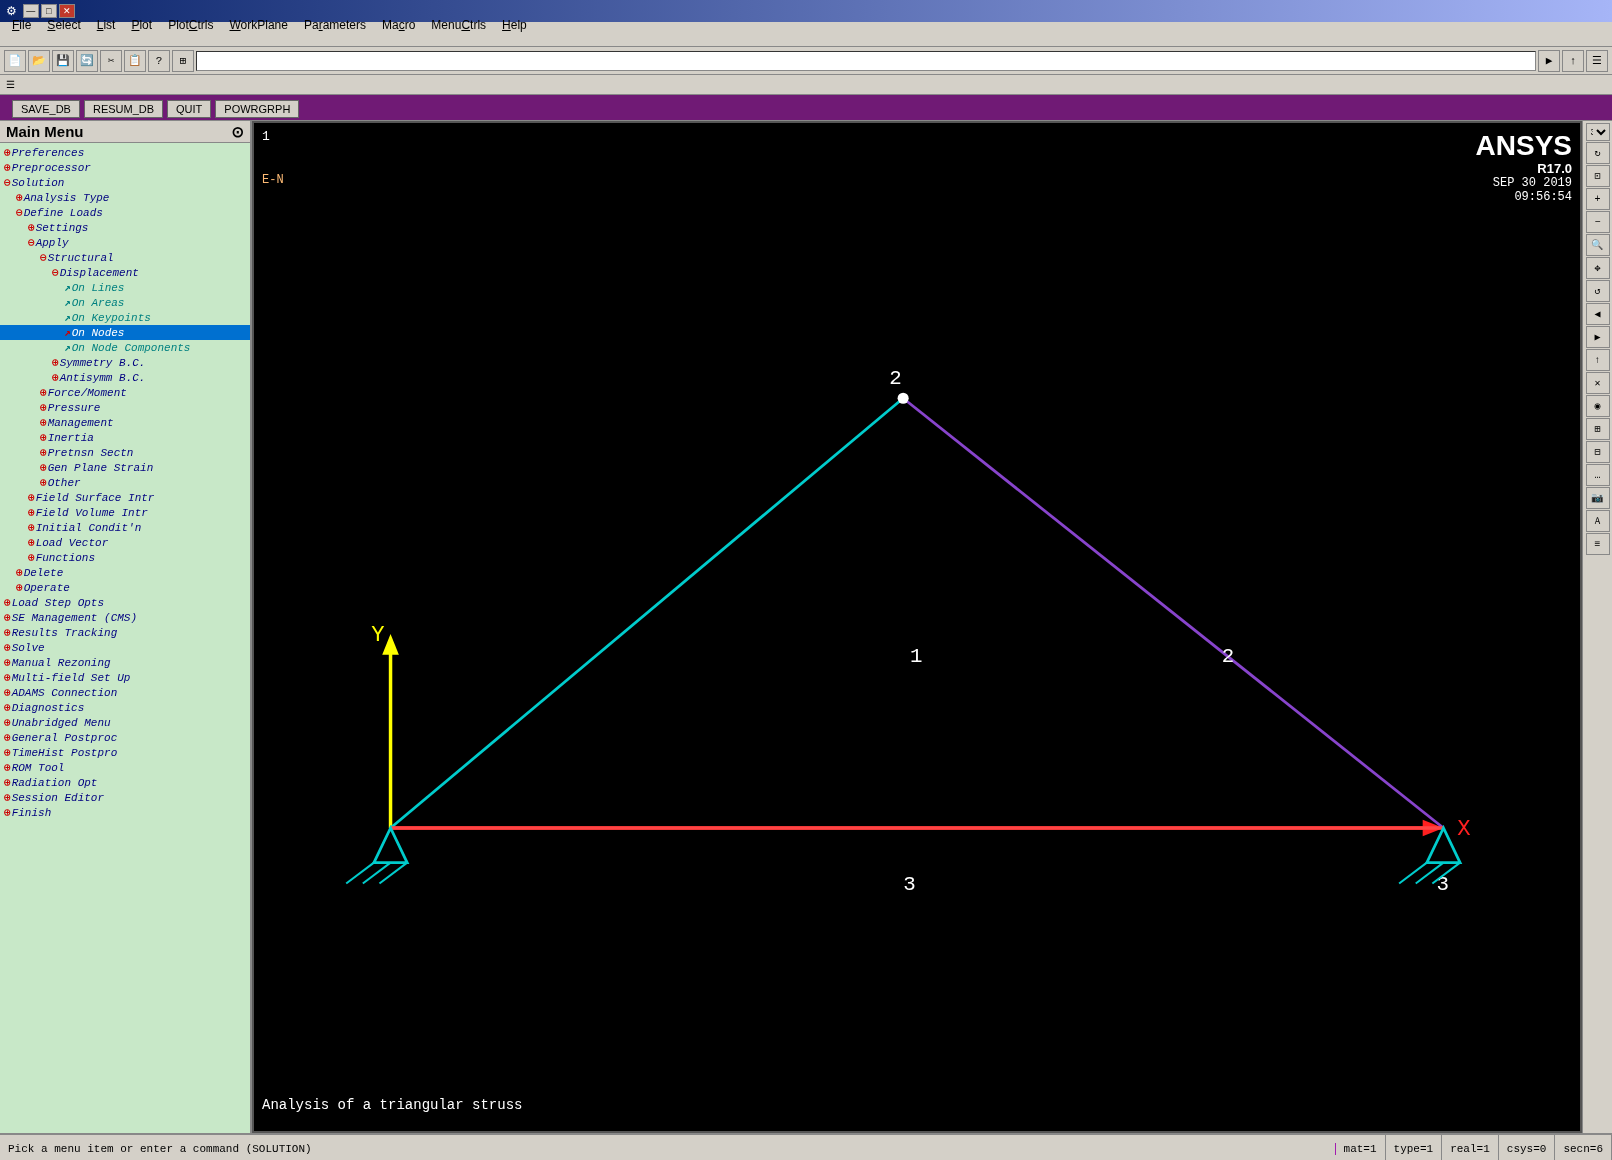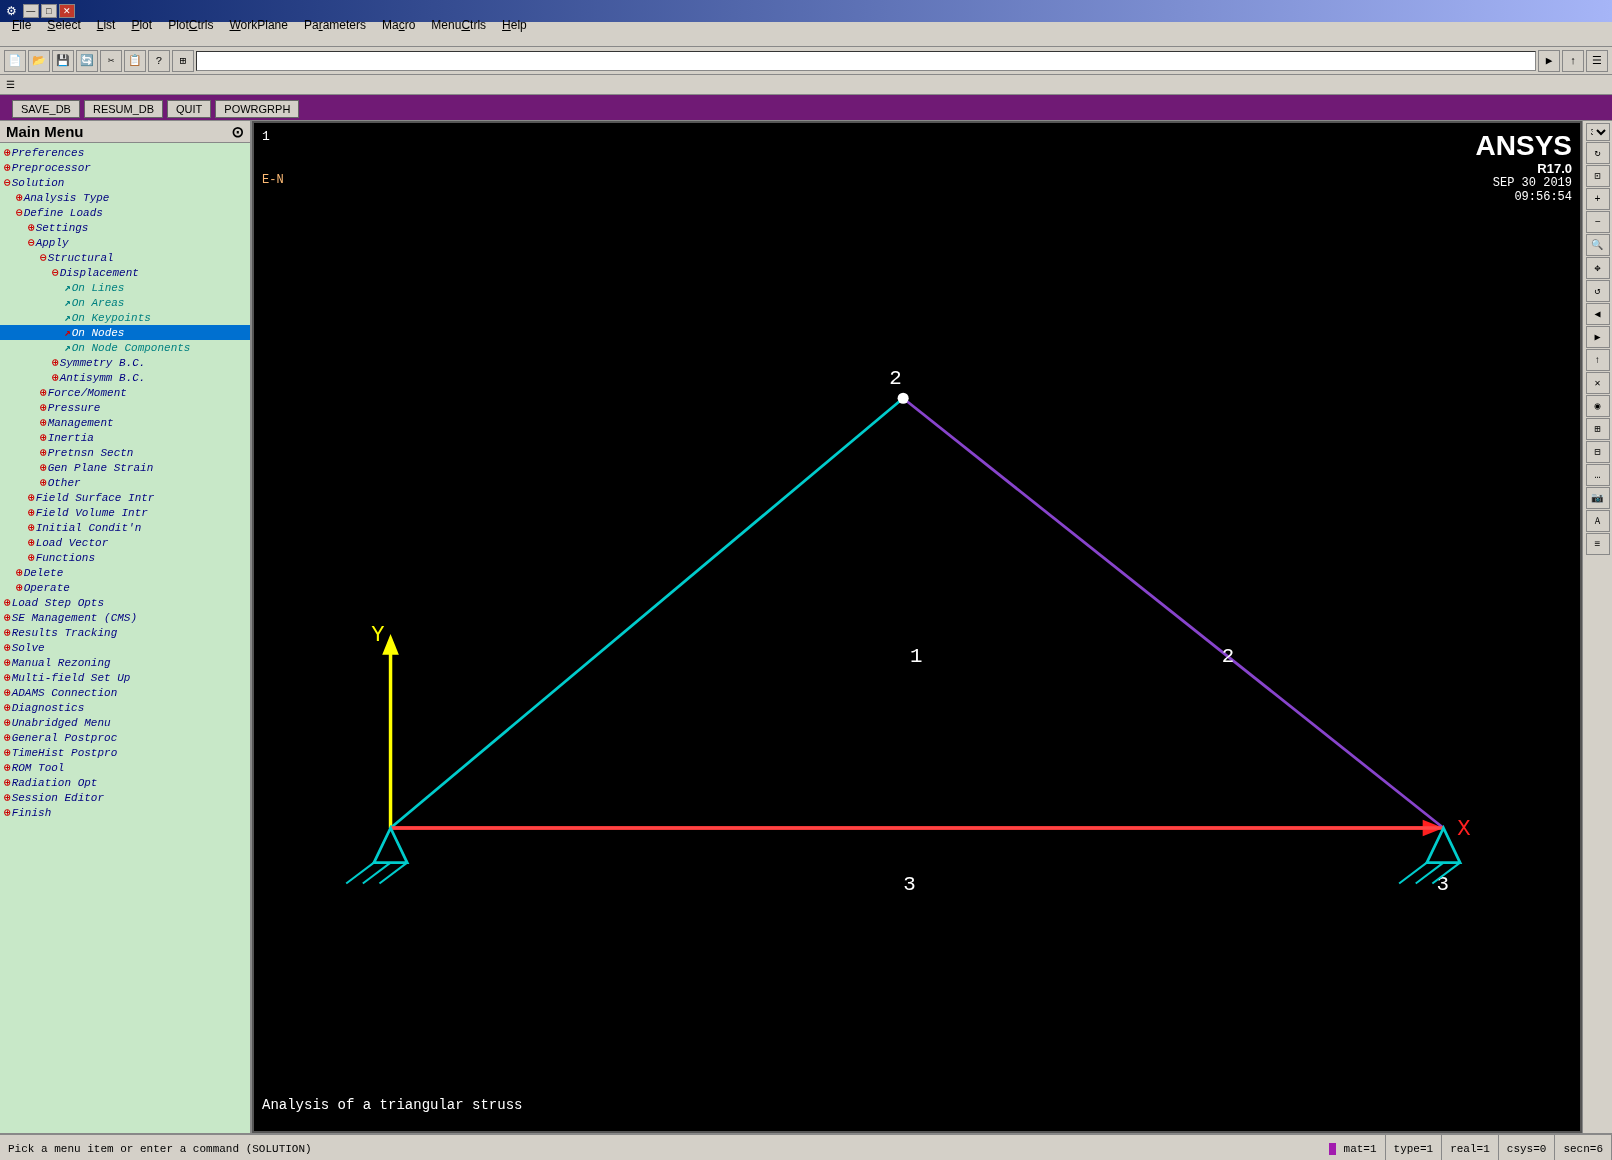--- a/index.html
+++ b/index.html
@@ -263,21 +263,21 @@
       height: 30px;
       display: flex;
       align-items: center;
       border-top: 2px solid #888;
       font-family: 'Courier New', monospace;
       font-size: 11px;
     }
     .status-main {
       flex: 1;
       padding: 0 8px;
-      border-right: 7px solid #a21caf;
+      border-right: 1px solid #a21caf;
     }
     .status-field {
       padding: 0 8px;
       border-right: 1px solid #888;
       height: 100%;
       display: flex; align-items: center;
     }
   </style>
 </head>
 <body>

